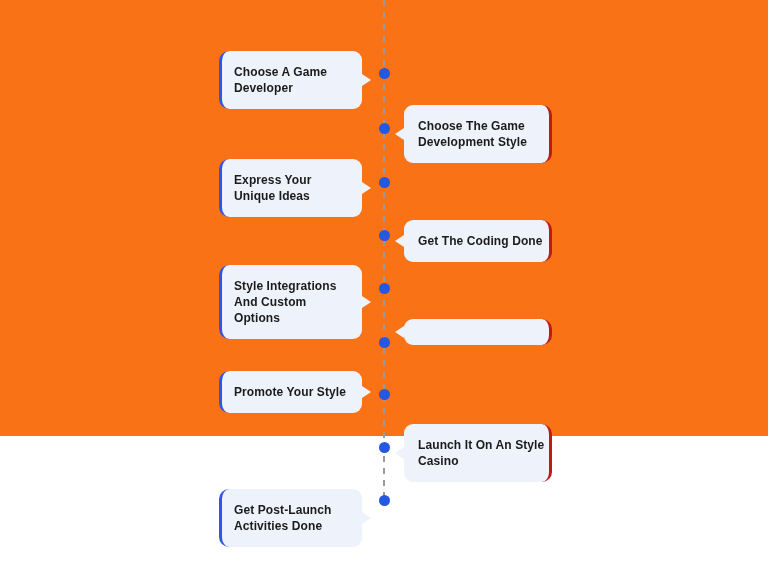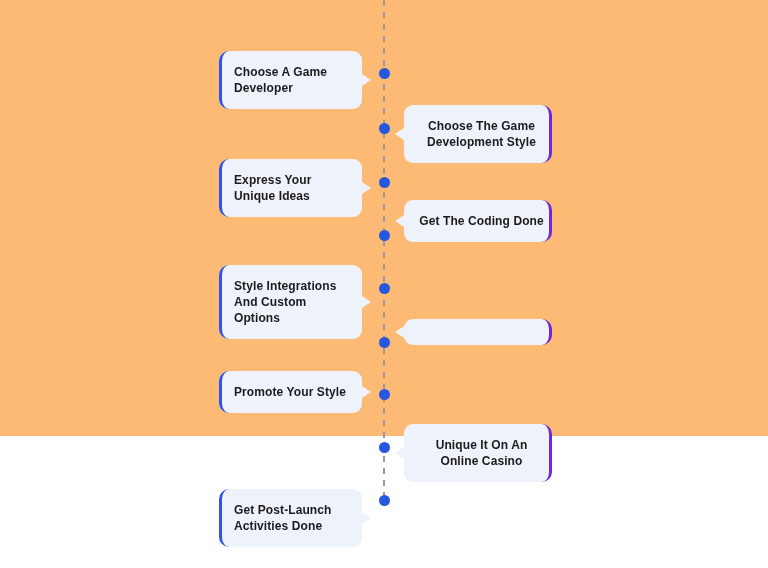--- a/index.html
+++ b/index.html
@@ -11,21 +11,21 @@
     width: 768px;
     height: 568px;
     overflow: hidden;
     font-family: "Liberation Sans", sans-serif;
   }
 
   #canvas {
     position: relative;
     width: 768px;
     height: 436px;
-    background: #fdba74;
+    background: #f97316;
   }
 
   
   .timeline-axis {
     position: absolute;
     left: 383px;
     top: 0px;
     width: 2px;
     height: 501px;
     background-image: linear-gradient(
@@ -69,22 +69,22 @@
     text-align: left;
     border-left: 3px solid #2f55e8;
     border-top-left-radius: 10px;
     border-bottom-left-radius: 10px;
     padding-left: 12px;
   }
 
   .card.right {
     left: 404px;
     width: 148px;
-    text-align: center;
-    border-right: 3px solid #6d28d9;
+    text-align: left;
+    border-right: 3px solid #b91c1c;
     border-top-right-radius: 10px;
     border-bottom-right-radius: 10px;
     padding-right: 4px;
   }
 
   
   .card .tail {
     position: absolute;
     width: 0;
     height: 0;
@@ -133,42 +133,42 @@
   <div class="card right" style="top:105px">
     <span class="tail"></span>
     <span class="label">Choose The Game Development Style</span>
   </div>
 
   <div class="card left" style="top:159px">
     <span class="tail"></span>
     <span class="label">Express Your Unique Ideas</span>
   </div>
 
-  <div class="card right" style="top:200px">
+  <div class="card right" style="top:220px">
     <span class="tail"></span>
     <span class="label">Get The Coding Done</span>
   </div>
 
   <div class="card left" style="top:265px">
     <span class="tail"></span>
     <span class="label">Style Integrations And Custom Options</span>
   </div>
 
   <div class="card right" style="top:319px">
     <span class="tail"></span>
   </div>
 
   <div class="card left" style="top:371px">
     <span class="tail"></span>
     <span class="label">Promote Your Style</span>
   </div>
 
   <div class="card right" style="top:424px">
     <span class="tail"></span>
-    <span class="label">Unique It On An Online Casino</span>
+    <span class="label">Launch It On An Style Casino</span>
   </div>
 
   <div class="card left" style="top:489px">
     <span class="tail"></span>
     <span class="label">Get Post-Launch Activities Done</span>
   </div>
 
 </div>
 
 </body></html>

